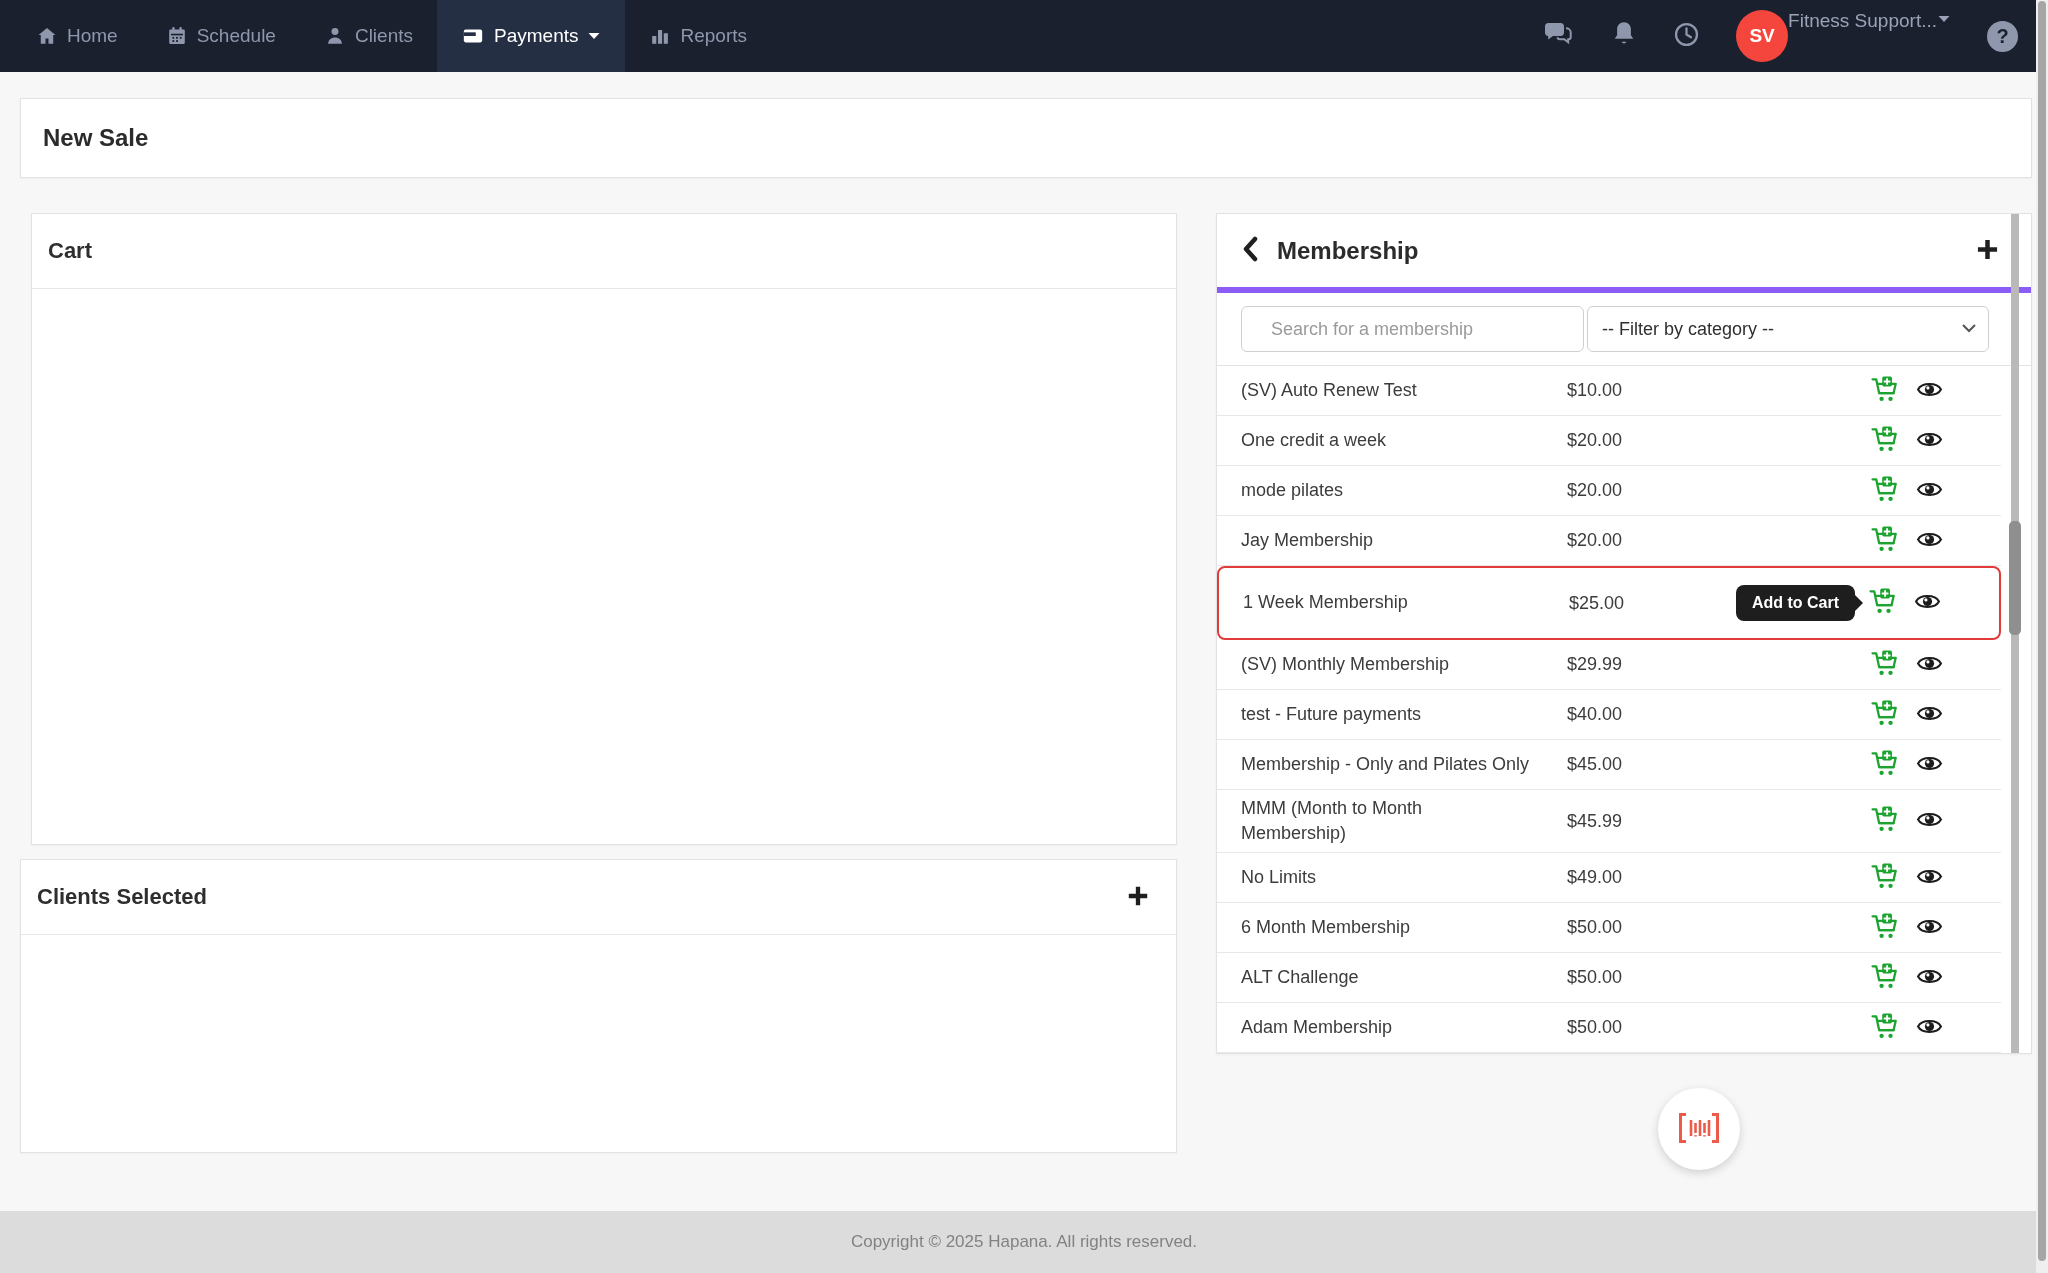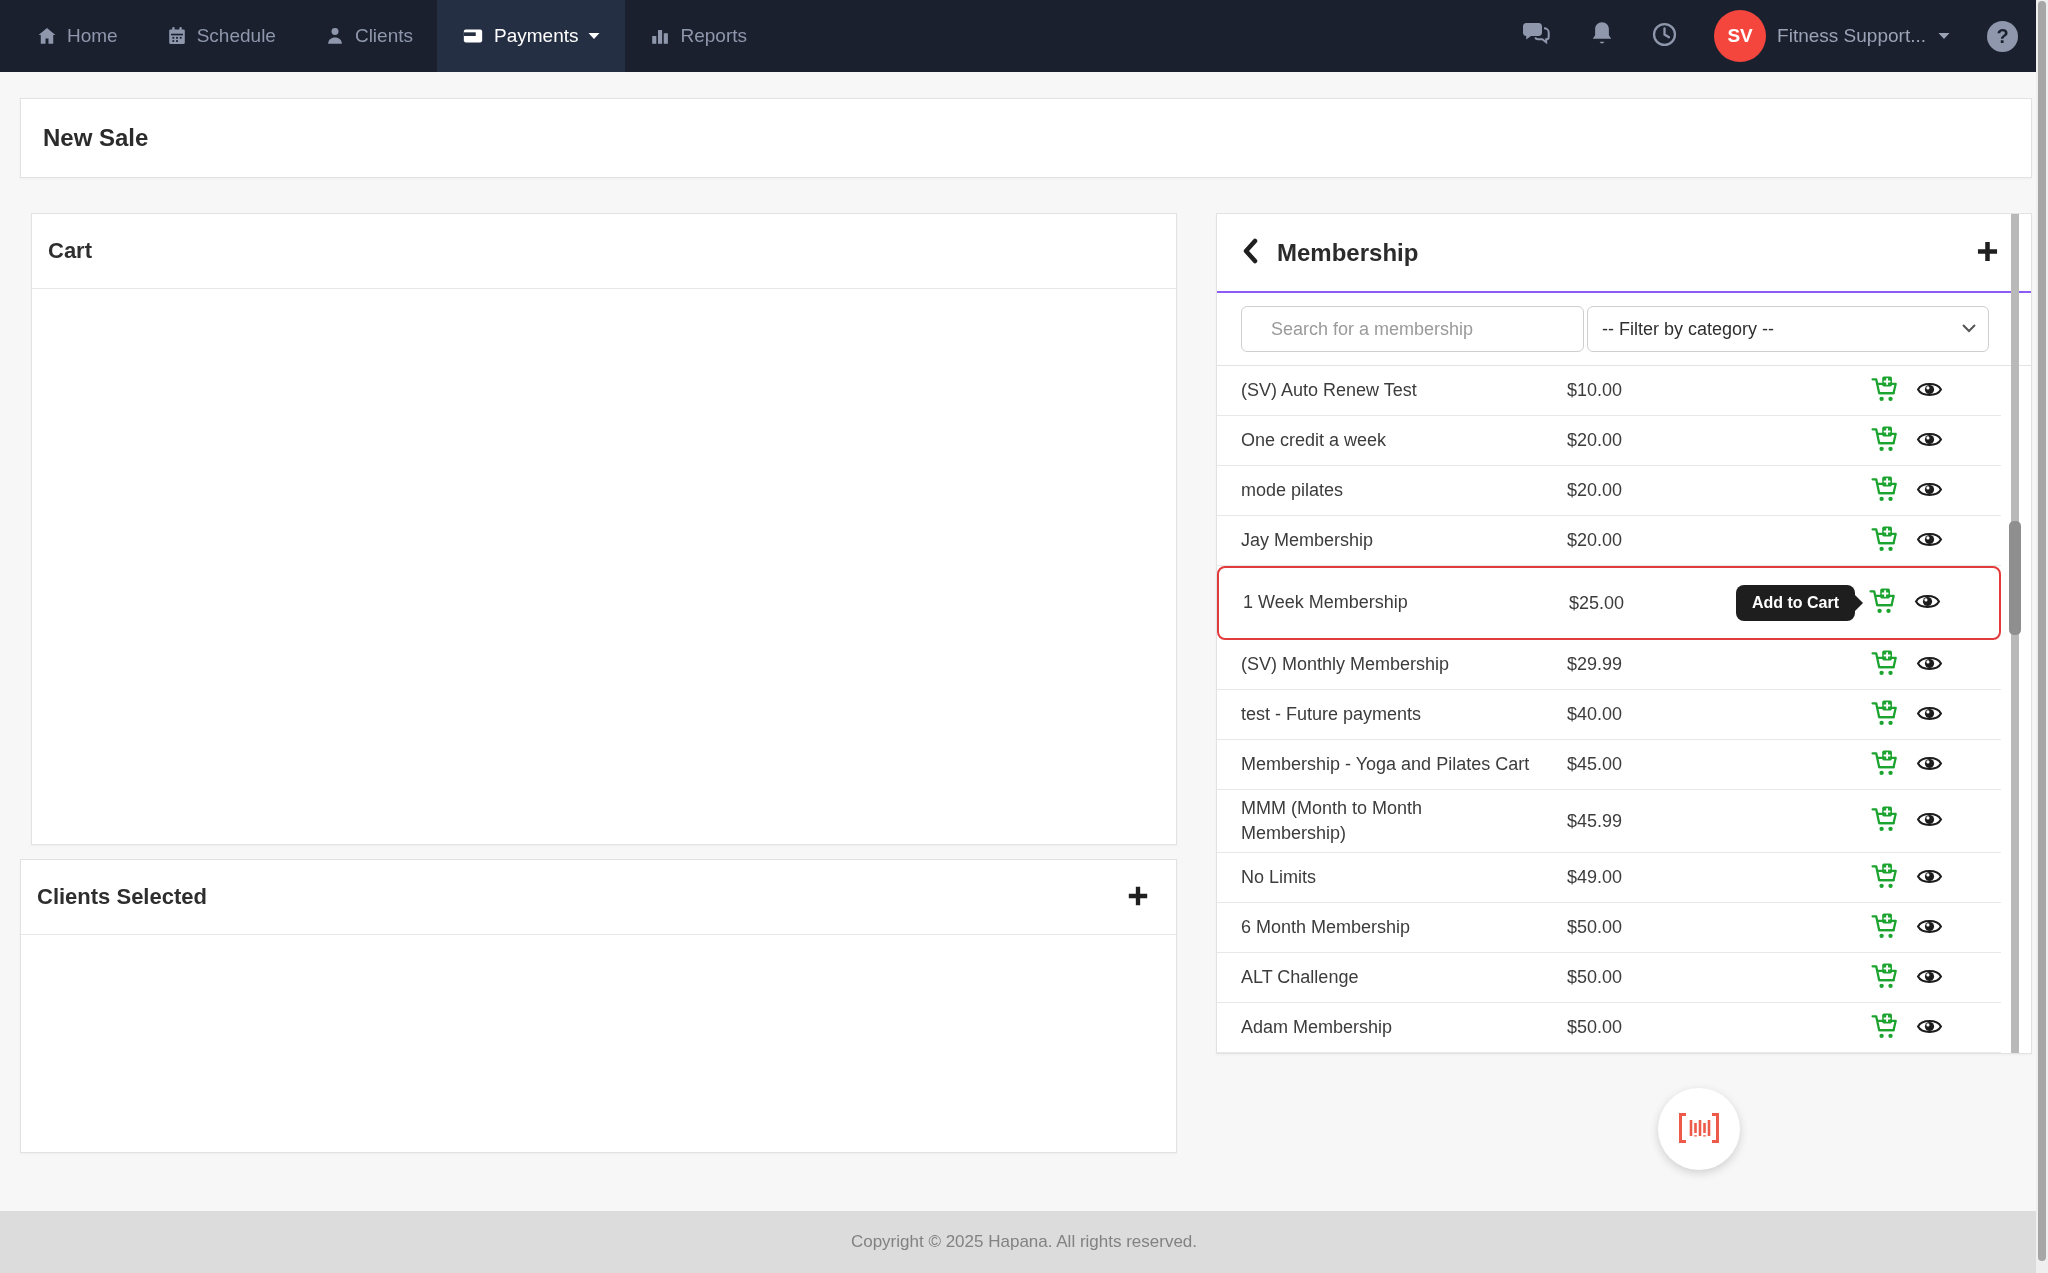--- a/index.html
+++ b/index.html
@@ -7,21 +7,21 @@
   .viewport { position:relative; width:2048px; height:1273px; background:#f7f7f7; overflow:hidden; }
 
   
   .topnav { display:flex; align-items:stretch; height:72px; background:#1b202f; }
   .nav-left { display:flex; align-items:stretch; margin-left:12px; }
   .nav-item { display:flex; align-items:center; gap:9px; padding:0 24px; color:#8e97ab;
               font-size:19px; cursor:pointer; }
   .nav-item svg { display:block; }
   .nav-item.active { background:#252f44; color:#ffffff; }
   .nav-right { display:flex; align-items:center; gap:36px; margin-left:auto; padding-right:30px; }
-  .user-chunk { display:flex; align-items:center; gap:11px; cursor:pointer; }
+  .user-chunk { display:flex; cursor:pointer; }
   .avatar { width:52px; height:52px; border-radius:50%; background:#f5463d; color:#fff;
             display:flex; align-items:center; justify-content:center; font-size:19px; font-weight:bold; }
   .user-name { color:#9aa3b5; font-size:19px; }
   .help-badge { width:31px; height:31px; border-radius:50%; background:#8e97ab; color:#1b202f;
                 display:flex; align-items:center; justify-content:center; font-size:20px; font-weight:bold; cursor:pointer; }
 
   
   main { padding:26px 16px 0 20px; }
   .card { background:#fff; border:1px solid #e2e2e2; box-shadow:0 1px 2px rgba(0,0,0,0.04); }
   .new-sale-card { height:80px; display:flex; align-items:center; padding-left:22px; }
@@ -35,21 +35,21 @@
   .panel-header { height:75px; display:flex; align-items:center; padding:0 25px 0 16px;
                   border-bottom:1px solid #e7e7e7; }
   .panel-header h2 { font-size:22px; color:#2e2e2e; }
   .plus-btn { margin-left:auto; background:none; border:none; cursor:pointer; display:flex; align-items:center; }
 
   .clients-card { margin-top:14px; height:294px; }
 
   
   .membership-card { position:relative; }
   .m-header { height:79px; display:flex; align-items:center; padding:0 30px 0 24px;
-              border-bottom:2px solid #8b5cf6;text-align:center; }
+              border-bottom:6px solid #8b5cf6;text-align:center; }
   .back-btn { background:none; border:none; cursor:pointer; display:flex; align-items:center; }
   .m-header h2 { font-size:24px; color:#2b2b2b; margin-left:18px; }
 
   .m-filters { height:73px; display:flex; align-items:center; justify-content:space-between;
                padding:0 42px 0 24px; border-bottom:1px solid #e3e3e3; }
   .search-input { width:343px; height:46px; border:1px solid #cfcfcf; border-radius:6px;
                   padding:0 29px; font-size:18px; color:#333; font-family:"Liberation Sans", sans-serif; }
   .search-input::placeholder { color:#9a9a9a; }
   .filter-select-wrap { position:relative; width:402px; }
   .filter-select { width:100%; height:46px; border:1px solid #cfcfcf; border-radius:6px;
@@ -451,21 +451,21 @@
             <path d="M1.8 12C5.3 5.6 18.7 5.6 22.2 12 18.7 18.4 5.3 18.4 1.8 12Z" fill="#ffffff" stroke="#1c1c1c" stroke-width="1.8"></path>
             <circle cx="12" cy="12" r="4.1" fill="#1c1c1c"></circle>
             <circle cx="10.6" cy="10.6" r="1.4" fill="#ffffff"></circle>
           </svg>
         </span>
       </button>
     </span>
   </div>
 
   <div class="m-row">
-    <span class="m-name">Membership - Yoga and Pilates Cart</span>
+    <span class="m-name">Membership - Only and Pilates Only</span>
     <span class="m-price">$45.00</span>
     <span class="m-actions">
 
       <button class="icon-btn">
         <span>
           <svg width="27" height="27" viewBox="0 0 26 26">
             <path d="M1.5 3.2H5l2.9 13.3h13.8" fill="none" stroke="#1da330" stroke-width="2.2" stroke-linecap="round" stroke-linejoin="round"></path>
             <path d="M6.6 7.5h17.2l-2.1 9H7.9" fill="none" stroke="#1da330" stroke-width="2.2" stroke-linejoin="round"></path>
             <circle cx="10.2" cy="22" r="2.1" fill="#1da330"></circle>
             <circle cx="18.8" cy="22" r="2.1" fill="#1da330"></circle>

